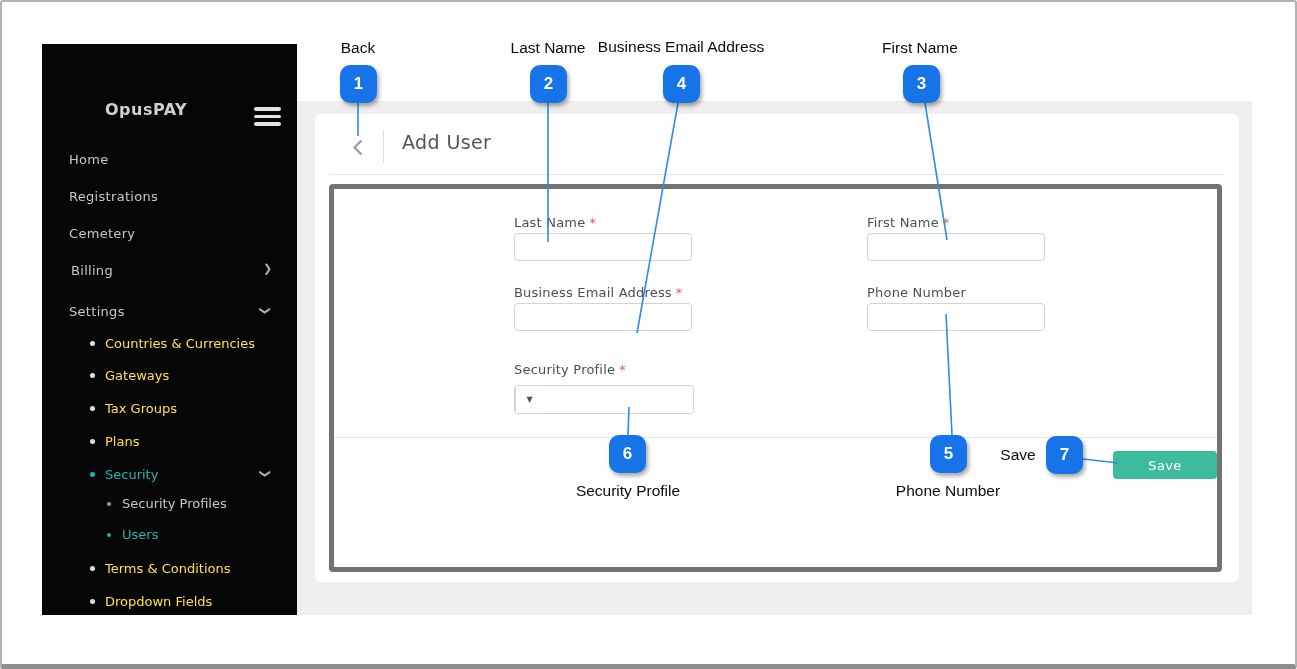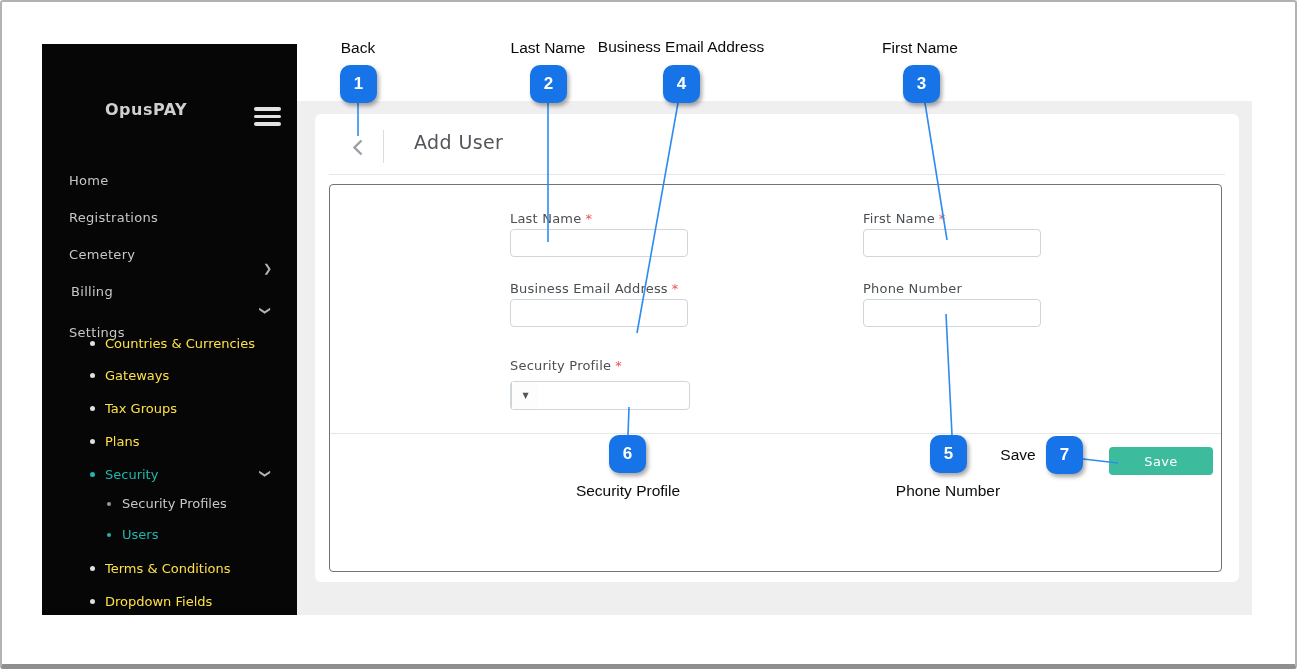--- a/index.html
+++ b/index.html
@@ -4,44 +4,44 @@
 <style>
   html,body{margin:0;padding:0;width:1297px;height:669px;overflow:hidden;background:#fff;
             font-family:"DejaVu Sans",sans-serif;}
   .stage{position:relative;width:1297px;height:669px;background:#fff;box-sizing:border-box;
          border:2px solid #b2b2b2;border-bottom:5px solid #8f8f8f;border-radius:3px;}
   
   .sidebar{position:absolute;left:40px;top:42px;width:255px;height:571px;background:#060606;color:#c7c7c7;}
   .brand{position:absolute;top:56px;left:63px;font-size:16px;font-weight:700;color:#cfcfcf;letter-spacing:.5px;}
   .hamburger{position:absolute;top:63px;right:16px;width:27px;cursor:pointer;}
   .hamburger span{display:block;height:3.5px;background:#e3e3e3;border-radius:2px;margin-bottom:4px;}
-  .nav-item{position:absolute;left:27px;font-size:13px;color:#c7c7c7;letter-spacing:.3px;cursor:pointer;white-space:nowrap;margin-top:21px;}
+  .nav-item{position:absolute;left:27px;font-size:13px;color:#c7c7c7;letter-spacing:.3px;cursor:pointer;white-space:nowrap;}
   .chev{position:absolute;font-size:11px;color:#b2b2b2;cursor:pointer;}
   .chev.down{transform:rotate(90deg);}
   .bullet-item{position:absolute;left:48px;font-size:13px;color:#fde047;cursor:pointer;white-space:nowrap;}
   .bullet-item .dot{display:inline-block;width:5px;height:5px;border-radius:50%;background:#e0e0e0;vertical-align:2px;margin-right:10px;}
   .sub-item{position:absolute;left:65px;font-size:13px;color:#c7c7c7;cursor:pointer;white-space:nowrap;}
   .sub-item .dot{display:inline-block;width:4px;height:4px;border-radius:50%;background:#9a9a9a;vertical-align:2px;margin-right:11px;}
   .teal, .teal-dot-parent{color:var(--teal) !important;}
   .teal .dot{background:var(--teal) !important;}
   
   .topbar{position:absolute;left:295px;top:42px;width:955px;height:57px;background:#fff;box-shadow:0 1px 2px rgba(0,0,0,.06);}
   .merchant{position:absolute;top:20px;right:140px;font-size:14.5px;font-weight:600;letter-spacing:.3px;color:var(--teal);}
   .flag{position:absolute;top:16px;right:84px;width:28px;height:19px;cursor:pointer;
         background:repeating-linear-gradient(#b22234 0 1.5px,#fff 1.5px 2.95px);box-shadow:0 0 1px rgba(0,0,0,.4);}
   .flag::before{content:"";position:absolute;left:0;top:0;width:12px;height:8.5px;background:#3c3b6e;}
   .avatar{position:absolute;top:9px;right:16px;width:38px;height:38px;border-radius:50%;overflow:hidden;cursor:pointer;}
   
   .content{position:absolute;left:295px;top:99px;width:955px;height:514px;background:#efeff0;}
   .panel{position:absolute;left:18px;top:13px;width:924px;height:468px;background:#fff;border-radius:6px;}
   .back-btn{position:absolute;left:30px;top:20px;width:26px;height:26px;cursor:pointer;display:flex;align-items:center;justify-content:center;}
   .hdr-vdiv{position:absolute;left:68px;top:16px;width:1px;height:33px;background:#dcdcdc;}
-  .page-title{position:absolute;left:87px;top:17px;font-size:19px;font-weight:500;color:#51565b;letter-spacing:.4px;margin-left:12px;}
+  .page-title{position:absolute;left:87px;top:17px;font-size:19px;font-weight:500;color:#51565b;letter-spacing:.4px;}
   .hdr-hdiv{position:absolute;left:14px;top:60px;width:896px;height:1px;background:#e6e6e6;}
-  .card{position:absolute;left:14px;top:70px;width:893px;height:388px;border:1px solid #737373;border-radius:4px;background:#fff;box-sizing:border-box;}
+  .card{position:absolute;left:14px;top:70px;width:893px;height:388px;border:5px solid #737373;border-radius:4px;background:#fff;box-sizing:border-box;}
   .f-label{position:absolute;font-size:13px;color:#4a4f54;letter-spacing:.2px;white-space:nowrap;}
   .req{color:#ef5350;margin-left:4px;}
   .f-input{position:absolute;width:178px;height:28px;border:1px solid #cfd6da;border-radius:4px;background:#fff;
            box-sizing:border-box;font-family:"DejaVu Sans",sans-serif;font-size:13px;color:#333;padding:0 8px;outline:none;}
   .select{position:absolute;left:180px;top:196px;width:180px;height:29px;border:1px solid #cfd6da;border-radius:4px;
           background:#fff;box-sizing:border-box;display:flex;cursor:pointer;}
   .select .sel-text{flex:1;font-size:13px;color:#43484d;padding:6px 0 0 10px;letter-spacing:.2px;}
   .select .sel-btn{width:27px;border-left:1px solid #cfd6da;display:flex;align-items:center;justify-content:center;
                    font-size:8px;color:#555;background:#fdfdfd;border-radius:0 4px 4px 0;}
   .card-divider{position:absolute;left:0;top:248px;width:100%;height:1px;background:#e4e6e8;}

